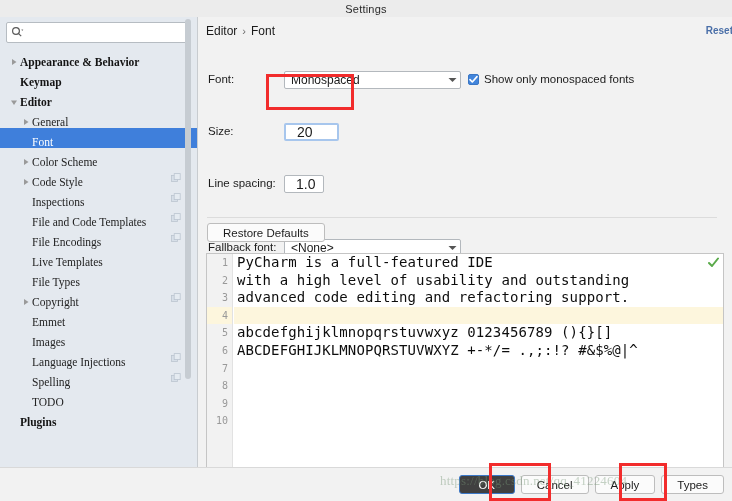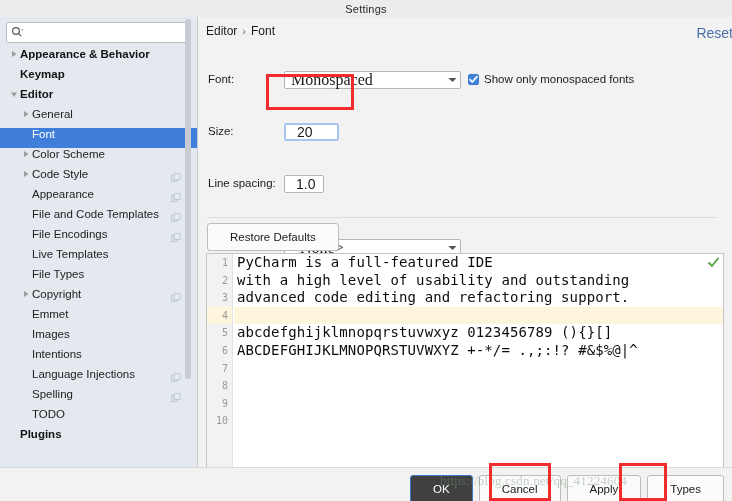--- a/index.html
+++ b/index.html
@@ -33,22 +33,22 @@
   }
   .search-icon{margin-left:4px;width:13px;height:13px;position:relative;display:block;}
   .search-icon svg{display:block;}
   .search-input{
     border:0;outline:0;background:transparent;flex:1;
     font-family:"Liberation Sans",sans-serif;font-size:11px;color:#333;
     padding:0 4px;height:15px;
   }
   .tree{position:absolute;left:0;top:31px;width:197px;height:419px;}
   .node{
-    position:relative;display:flex;align-items:flex-start;height:20px;
-    padding-left:8px;box-sizing:border-box;cursor:default;
+    position:relative;display:flex;align-items:flex-end;height:20px;
+    padding-left:8px;box-sizing:border-box;cursor:default;font-family:Liberation Serif, serif;
   }
   .node .arrow{
     width:12px;height:12px;flex:0 0 12px;display:flex;align-items:center;justify-content:center;
   }
   .node .arrow svg{display:block;}
   .node .lbl{font-size:11.5px;color:#222;white-space:nowrap;}
   .node.top .lbl{font-weight:bold;color:#141414;}
   .node.child{padding-left:20px;}
   .node.selected{background:#3f7fdb;}
   .node.selected .lbl{color:#ffffff;}
@@ -66,34 +66,34 @@
     position:absolute;left:198px;top:17px;width:534px;height:450px;
     background:#f2f2f2;
   }
   .breadcrumb{
     position:absolute;left:8px;top:7px;display:flex;align-items:center;gap:5px;
     font-size:12px;color:#1b1b1b;
   }
   .breadcrumb .sep{color:#6d6d6d;font-size:11px;}
   .breadcrumb .crumb.last{color:#1b1b1b;}
   .reset-link{
-    position:absolute;right:-1px;top:8px;font-size:14px;color:#4a6fa8;cursor:pointer;
+    position:absolute;right:-1px;top:8px;font-size:10px;color:#4a6fa8;cursor:pointer;font-weight:bold;
   }
 
   
   .form{position:absolute;left:8px;top:52px;width:520px;}
   .row{position:relative;height:26px;}
   .row .flabel{
     position:absolute;left:2px;top:4px;font-size:11.5px;color:#1b1b1b;white-space:nowrap;
   }
   .combo{
     position:absolute;background:#fff;border:1px solid #b3b8bd;border-radius:2px;
     height:18px;display:flex;align-items:center;box-sizing:border-box;
   }
-  .combo .cval{padding-left:6px;font-size:16px;color:#1b1b1b;flex:1;white-space:nowrap;font-family:Liberation Serif, serif;}
+  .combo .cval{padding-left:6px;font-size:12px;color:#1b1b1b;flex:1;white-space:nowrap;}
   .combo .caret{
     width:16px;height:16px;display:flex;align-items:center;justify-content:center;
   }
   .combo .caret svg{display:block;}
   .tfield{
     position:absolute;background:#fff;border:1px solid #b3b8bd;border-radius:2px;
     height:18px;box-sizing:border-box;display:flex;align-items:center;
   }
   .tfield.focus{border:2px solid #a7c6ed;}
   .tfield .tval{padding-left:11px;font-size:14px;color:#1b1b1b;}
@@ -107,21 +107,21 @@
   .cbox.on svg{display:block;}
   .checkline .ctext{font-size:11.5px;color:#1b1b1b;white-space:nowrap;}
 
   .hint{position:absolute;font-size:11.5px;color:#9a9a9a;white-space:nowrap;}
 
   .divider{position:absolute;left:9px;top:200px;width:510px;height:1px;background:#dcdcdc;}
 
   .btn{
     display:inline-flex;align-items:center;justify-content:center;
     background:#fbfbfb;border:1px solid #bdbdbd;border-radius:3px;
-    font-size:11.5px;color:#1b1b1b;height:28px;padding:0 22px;box-sizing:border-box;cursor:default;
+    font-size:11.5px;color:#1b1b1b;height:19px;padding:0 15px;box-sizing:border-box;cursor:default;
   }
   .restore{position:absolute;left:9px;top:206px;}
 
   
   .preview{
     position:absolute;left:8px;top:236px;width:518px;height:219px;
     background:#ffffff;border:1px solid #c5c5c5;box-sizing:border-box;overflow:hidden;
   }
   .gutter{
     position:absolute;left:0;top:0;width:26px;height:100%;
@@ -238,21 +238,21 @@
           <span class="lbl">Code Style</span>
           <span class="modicon">
             <svg width="10" height="10" viewBox="0 0 10 10">
               <rect x="0.5" y="2.5" width="6" height="6" fill="#c9d4e0" stroke="#8a99aa" stroke-width="0.8"></rect>
               <rect x="3.2" y="0.6" width="6" height="6" fill="#e8eef5" stroke="#8a99aa" stroke-width="0.8"></rect>
             </svg>
           </span>
         </div>
         <div class="node child">
           <span class="arrow"></span>
-          <span class="lbl">Appearance</span>
+          <span class="lbl">Inspections</span>
           <span class="modicon">
             <svg width="10" height="10" viewBox="0 0 10 10">
               <rect x="0.5" y="2.5" width="6" height="6" fill="#c9d4e0" stroke="#8a99aa" stroke-width="0.8"></rect>
               <rect x="3.2" y="0.6" width="6" height="6" fill="#e8eef5" stroke="#8a99aa" stroke-width="0.8"></rect>
             </svg>
           </span>
         </div>
         <div class="node child">
           <span class="arrow"></span>
           <span class="lbl">File and Code Templates</span>
@@ -295,24 +295,20 @@
             </svg>
           </span>
         </div>
         <div class="node child">
           <span class="arrow"></span>
           <span class="lbl">Emmet</span>
         </div>
         <div class="node child">
           <span class="arrow"></span>
           <span class="lbl">Images</span>
-        </div>
-        <div class="node child">
-          <span class="arrow"></span>
-          <span class="lbl">Intentions</span>
         </div>
         <div class="node child">
           <span class="arrow"></span>
           <span class="lbl">Language Injections</span>
           <span class="modicon">
             <svg width="10" height="10" viewBox="0 0 10 10">
               <rect x="0.5" y="2.5" width="6" height="6" fill="#c9d4e0" stroke="#8a99aa" stroke-width="0.8"></rect>
               <rect x="3.2" y="0.6" width="6" height="6" fill="#e8eef5" stroke="#8a99aa" stroke-width="0.8"></rect>
             </svg>
           </span>

